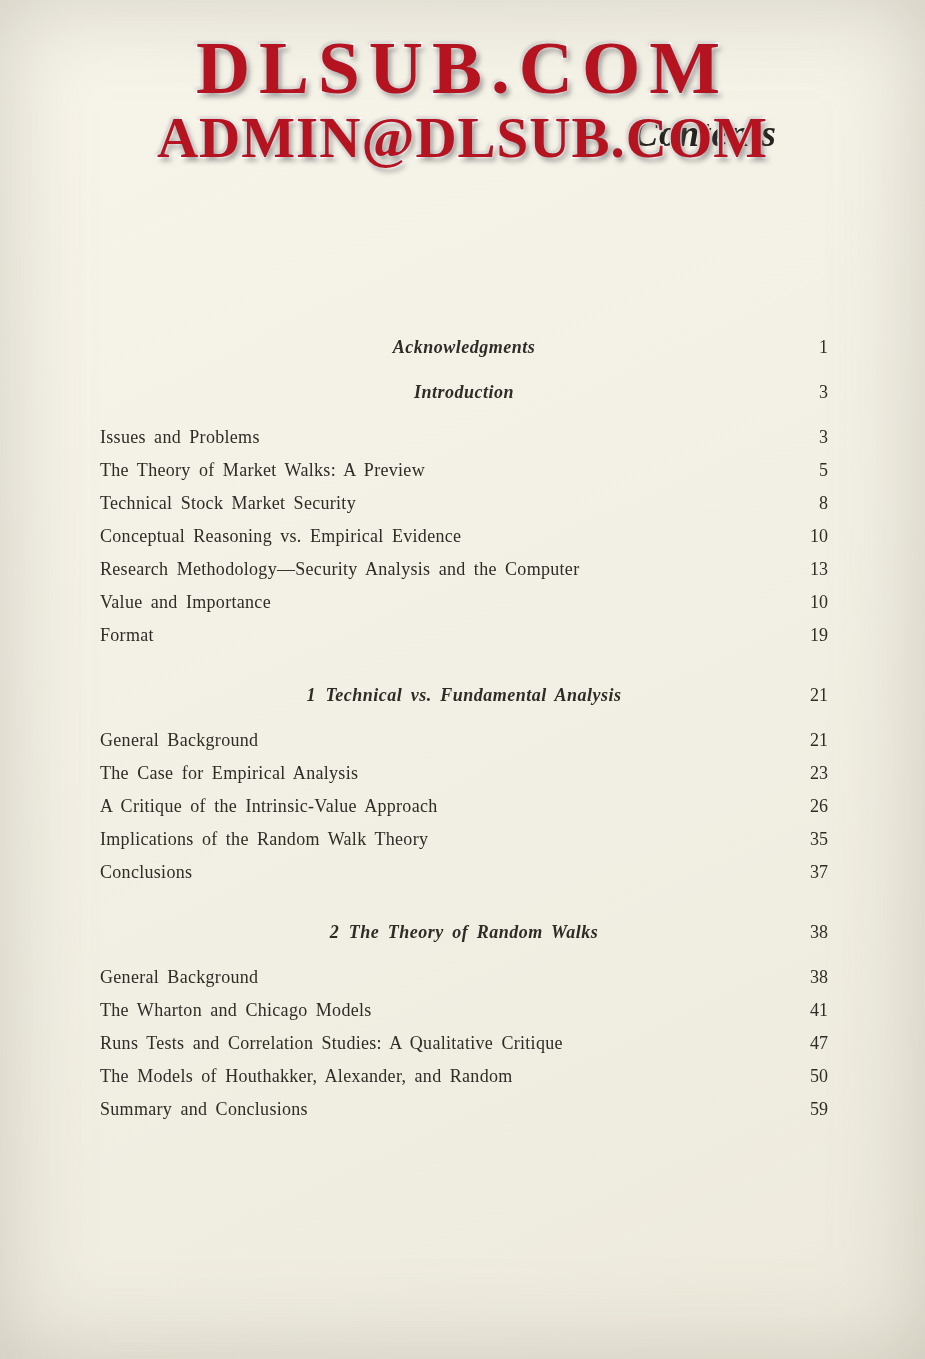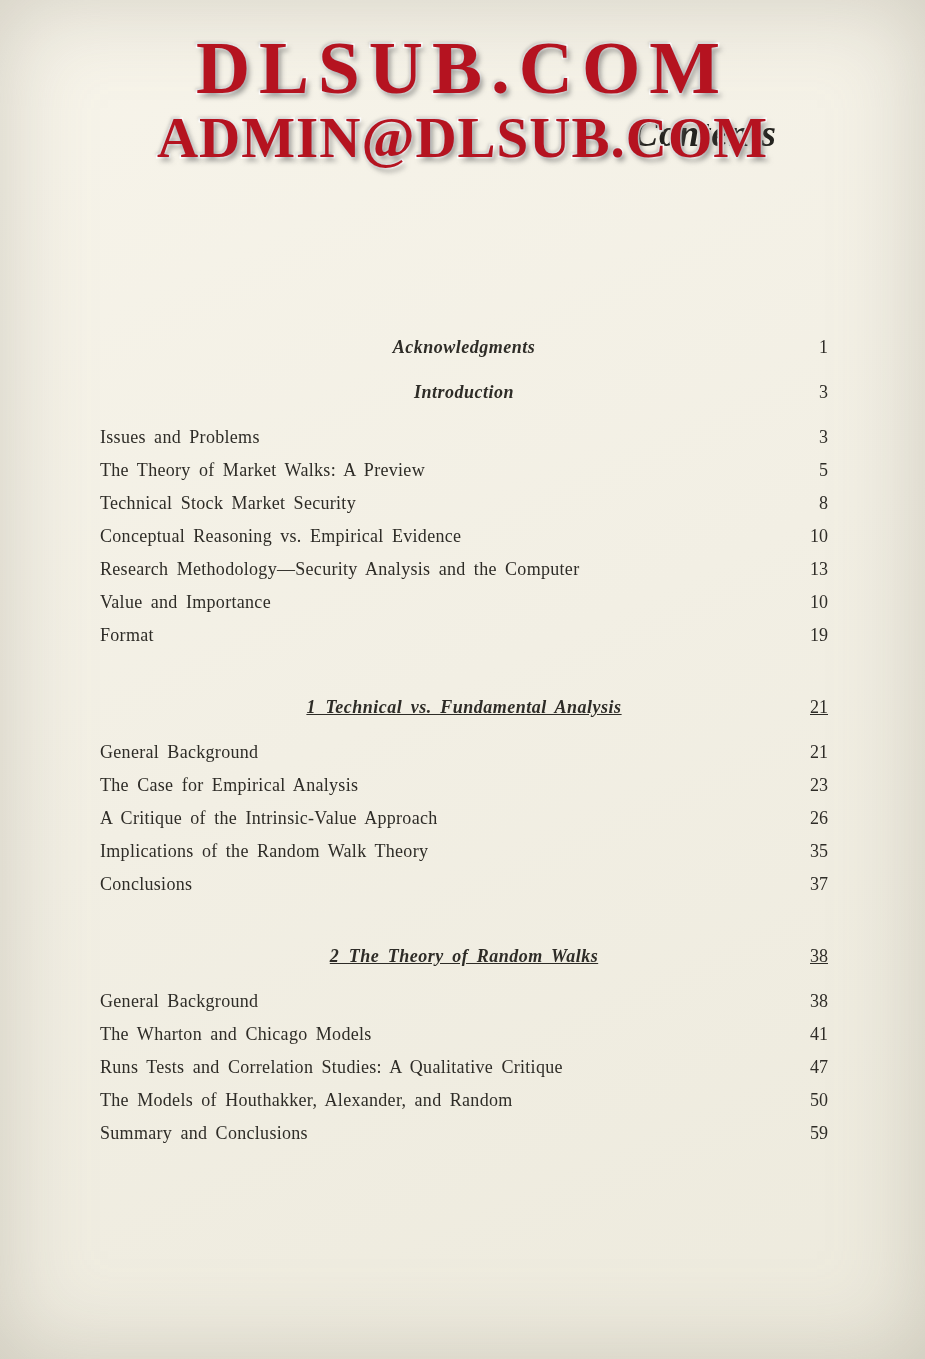--- a/index.html
+++ b/index.html
@@ -66,21 +66,21 @@
     text-align: right;
   }
   .toc-row.heading { margin-bottom: 12px; }
   .toc-row.heading .lbl {
     text-align: center;
     padding-left: 46px;
     font-weight: bold;
     font-style: italic;
     letter-spacing: 0.5px;
   }
-  .toc-row.chapter { margin-top: 39px; text-decoration: underline; }
+  .toc-row.chapter { margin-top: 27px; }
 </style>
 </head>
 <body>
 
 <div class="page">
 
   <div class="watermark">
     <div class="wm1">DLSUB.COM</div>
     <div class="wm2">ADMIN@DLSUB.COM</div>
   </div>

